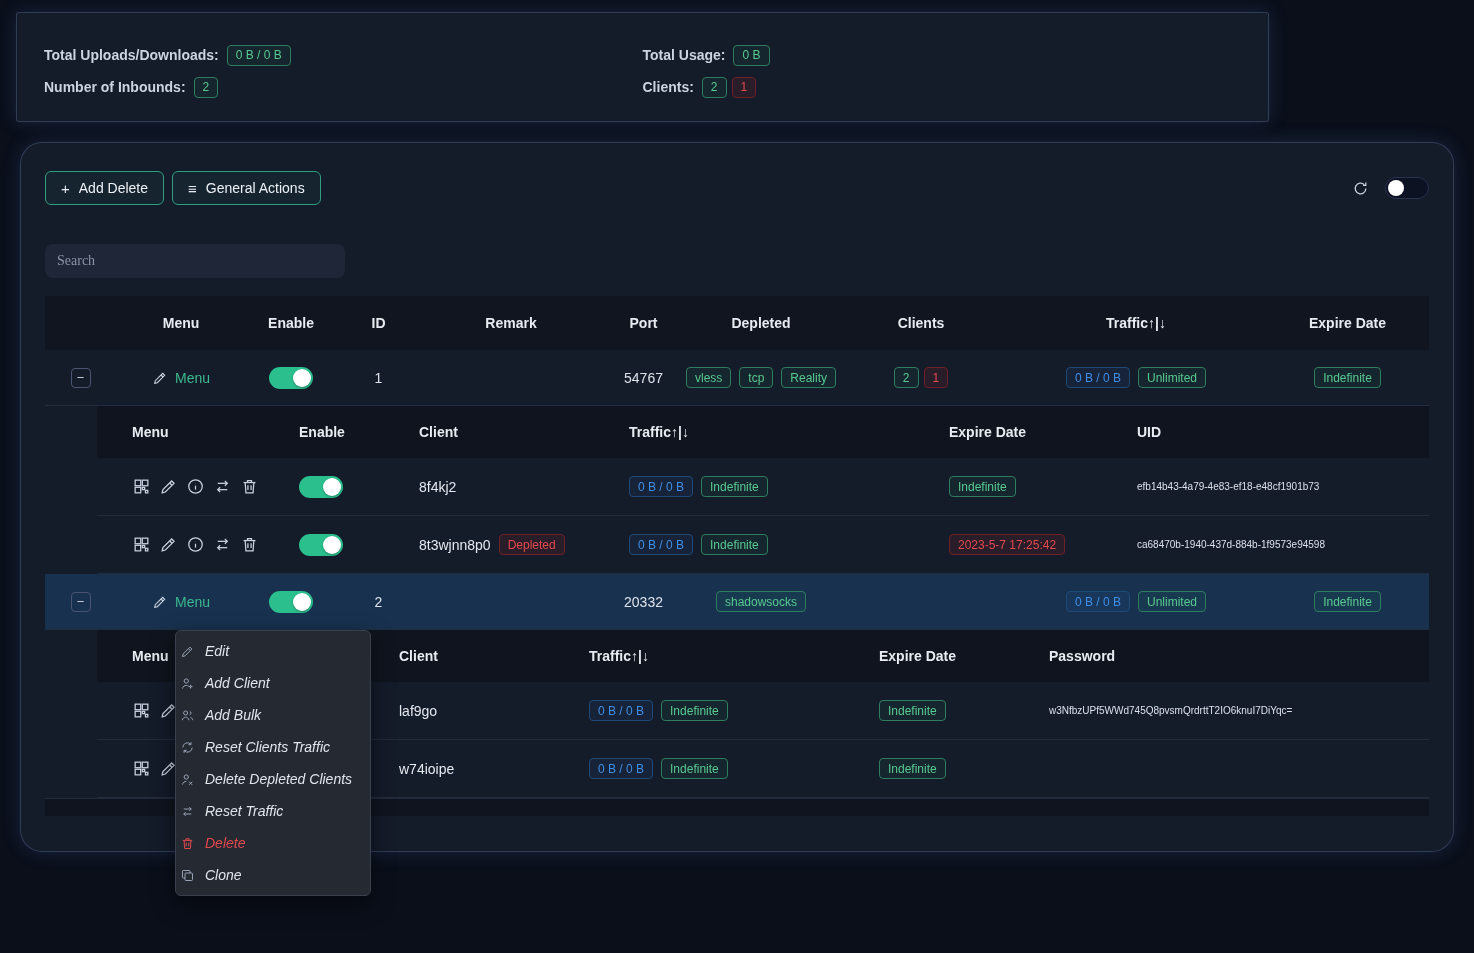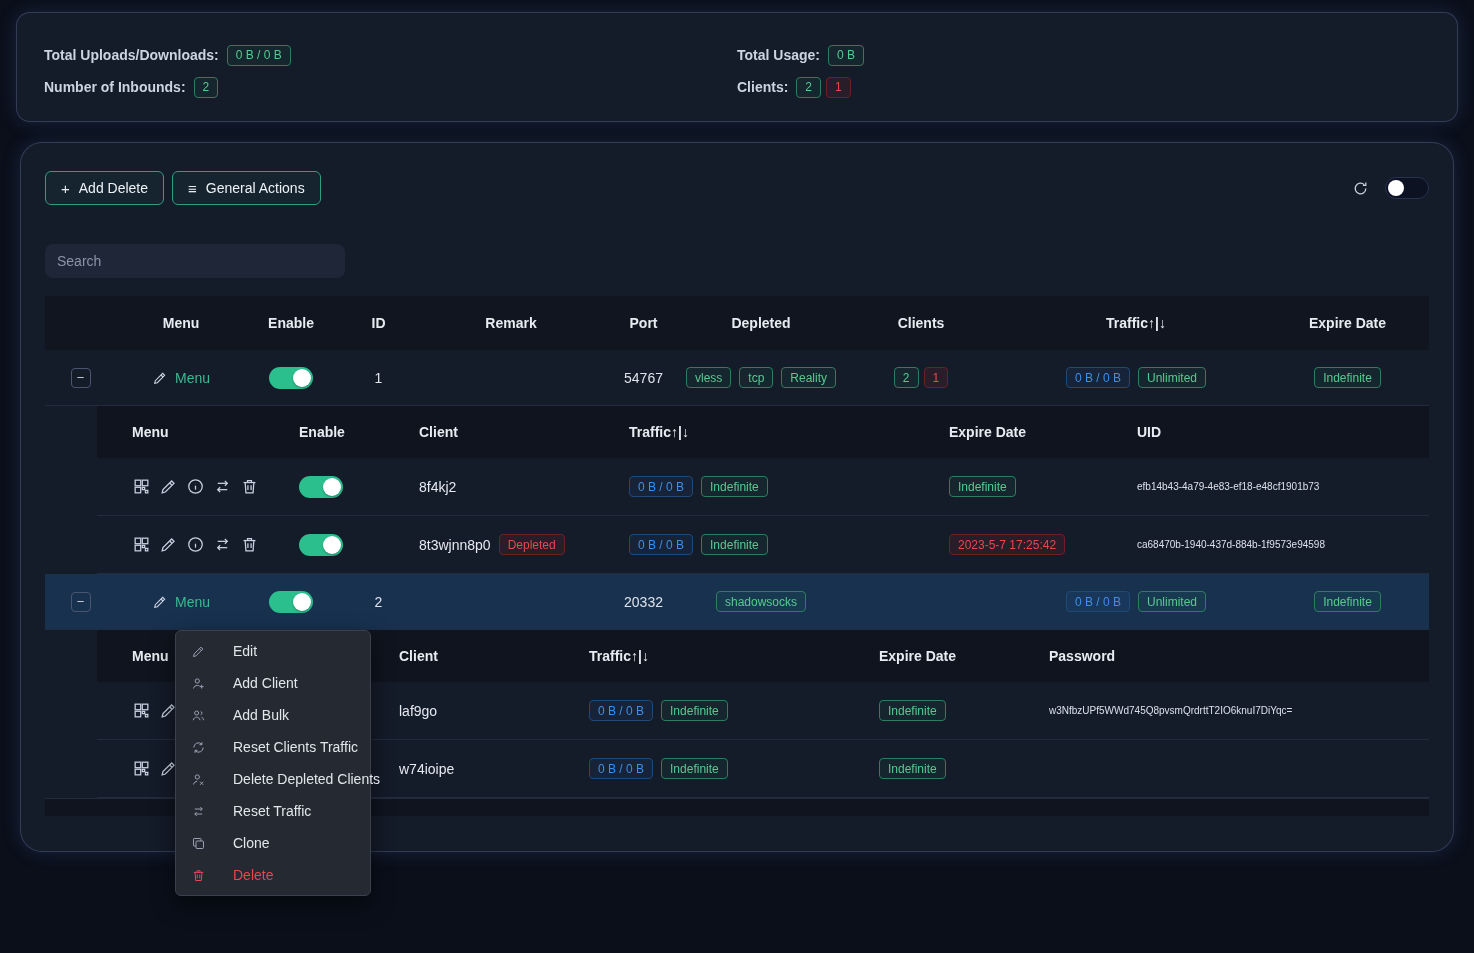--- a/index.html
+++ b/index.html
@@ -12,22 +12,22 @@
     color:#dfe3ea;
   }
   .card {
     position:absolute;
     background:#141b29;
     border:1px solid rgba(104,122,170,0.35);
     box-shadow:0 0 18px rgba(70,95,160,0.28);
   }
   
   .stats-card {
-    left:16px; top:12px; width:1442px; height:110px;
-    border-radius:14px;
+    left:16px; top:12px; width:1253px; height:110px;
+    border-radius:3px;
     padding:30px 27px 0;
     display:grid; grid-template-columns:1fr 1fr;
   }
   .stat-col { display:flex; flex-direction:column; gap:8px; }
   .stat-row { display:flex; align-items:center; gap:8px; height:24px; font-size:14px; font-weight:700; color:#ccd4e2; }
   .stat-clients { display:flex; gap:5px; }
   
   .badge {
     display:inline-flex; align-items:center; justify-content:center;
     height:21px; padding:0 8px; border-radius:4px;
@@ -61,21 +61,21 @@
   }
   .theme-switch .knob {
     position:absolute; left:2px; top:2px; width:16px; height:16px;
     border-radius:50%; background:#ffffff;
   }
   .search-input {
     margin-top:39px; display:block;
     width:300px; height:34px; padding:0 12px;
     background:#1f2637; border:none; border-radius:8px;
     color:#e6e9f0; font-size:14px; outline:none;
-    font-family:Liberation Sans, sans-serif;
+    font-family:Liberation Serif, serif;
   }
   .search-input::placeholder { color:#8a93a8; }
   
   .table-wrap { margin-top:18px; }
   .t-main { display:grid; grid-template-columns:71px 130px 90px 85px 180px 85px 150px 170px 260px 1fr; align-items:center; }
   .t-main > div { display:flex; justify-content:center; align-items:center; gap:8px; min-width:0; }
   .thead { background:#10151f; height:54px; font-weight:700; font-size:14px; color:#e8ebf1; }
   .row { height:56px; border-bottom:1px solid #232b3e; font-size:14px; }
   .row.selected { background:#17314f; }
   .expand-btn {
@@ -104,22 +104,22 @@
   .ic { flex:none; }
   .t-footer { height:18px; background:#0f141f; border-top:1px solid #232b3e; }
   
   .context-menu {
     position:absolute; left:175px; top:630px; width:196px;
     background:#242932; border:1px solid #3a414e; border-radius:6px;
     box-shadow:0 8px 22px rgba(0,0,0,0.5);
     padding:4px 0; z-index:50;
   }
   .menu-item {
-    height:32px; display:flex; align-items:center; gap:27px;
-    padding:0 15px; font-size:14px; color:#e2e6eb; cursor:pointer; white-space:nowrap;
+    height:32px; display:flex; align-items:center; gap:10px;
+    padding:0 4px; font-size:14px; color:#e2e6eb; cursor:pointer; white-space:nowrap;font-style:italic;
   }
   .menu-item .ic { color:#98a1b3; }
   .menu-item.danger { color:#e5484d; }
   .menu-item.danger .ic { color:#e5484d; }
 </style>
 </head>
 <body>
 
 <svg width="0" height="0" style="position:absolute" aria-hidden="true">
   <defs>
@@ -523,25 +523,25 @@
         <use href="#i-user-x"></use>
       </svg>
     <span>Delete Depleted Clients</span>
   </div>
   <div class="menu-item">
     <svg class="ic" width="15" height="15">
         <use href="#i-swap"></use>
       </svg>
     <span>Reset Traffic</span>
   </div>
+  <div class="menu-item danger">
+    <svg class="ic" width="15" height="15">
+        <use href="#i-trash"></use>
+      </svg>
+    <span>Delete</span>
+  </div>
   <div class="menu-item">
     <svg class="ic" width="15" height="15">
         <use href="#i-copy"></use>
       </svg>
     <span>Clone</span>
   </div>
-  <div class="menu-item danger">
-    <svg class="ic" width="15" height="15">
-        <use href="#i-trash"></use>
-      </svg>
-    <span>Delete</span>
-  </div>
 </div>
 
 </body></html>

